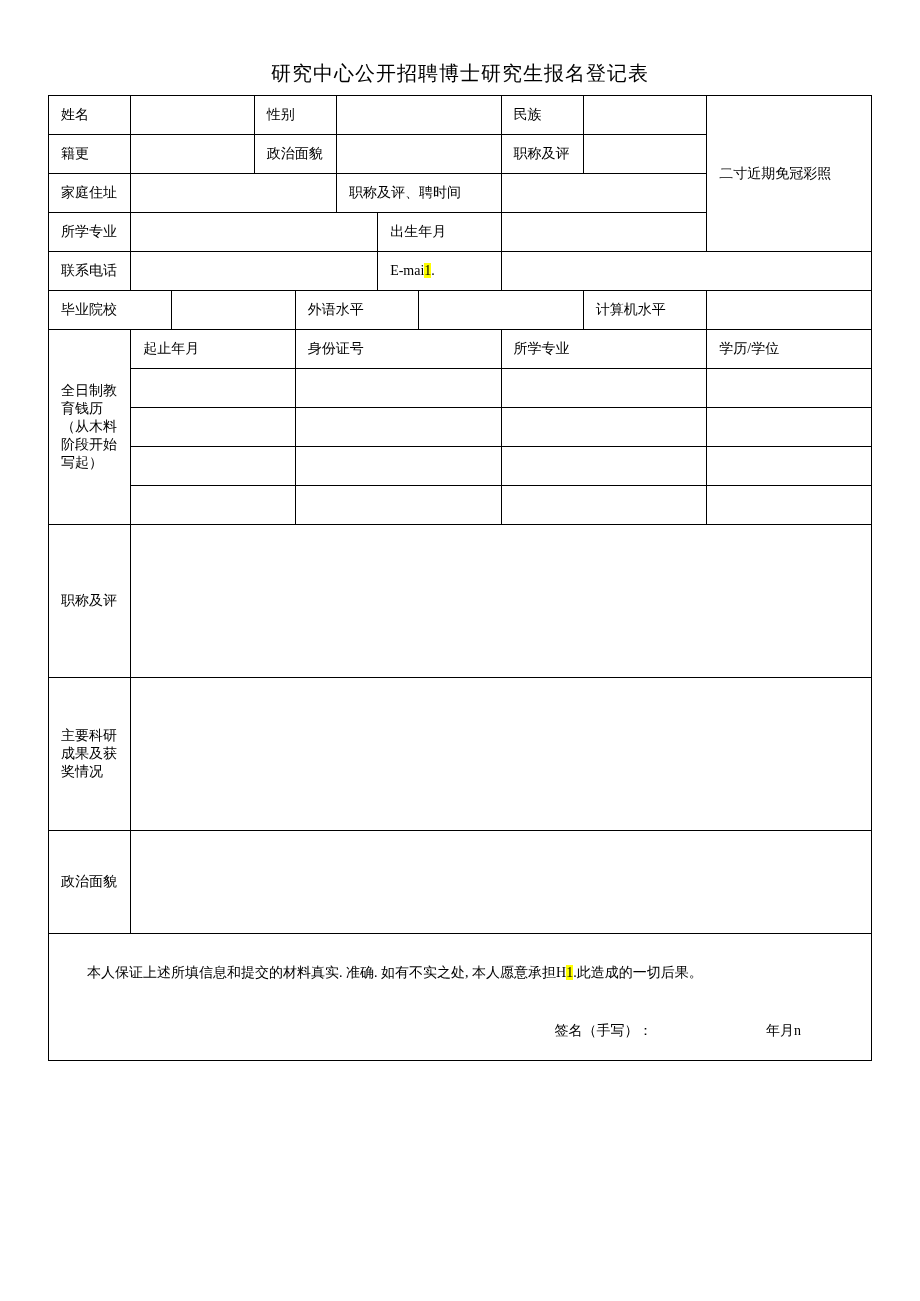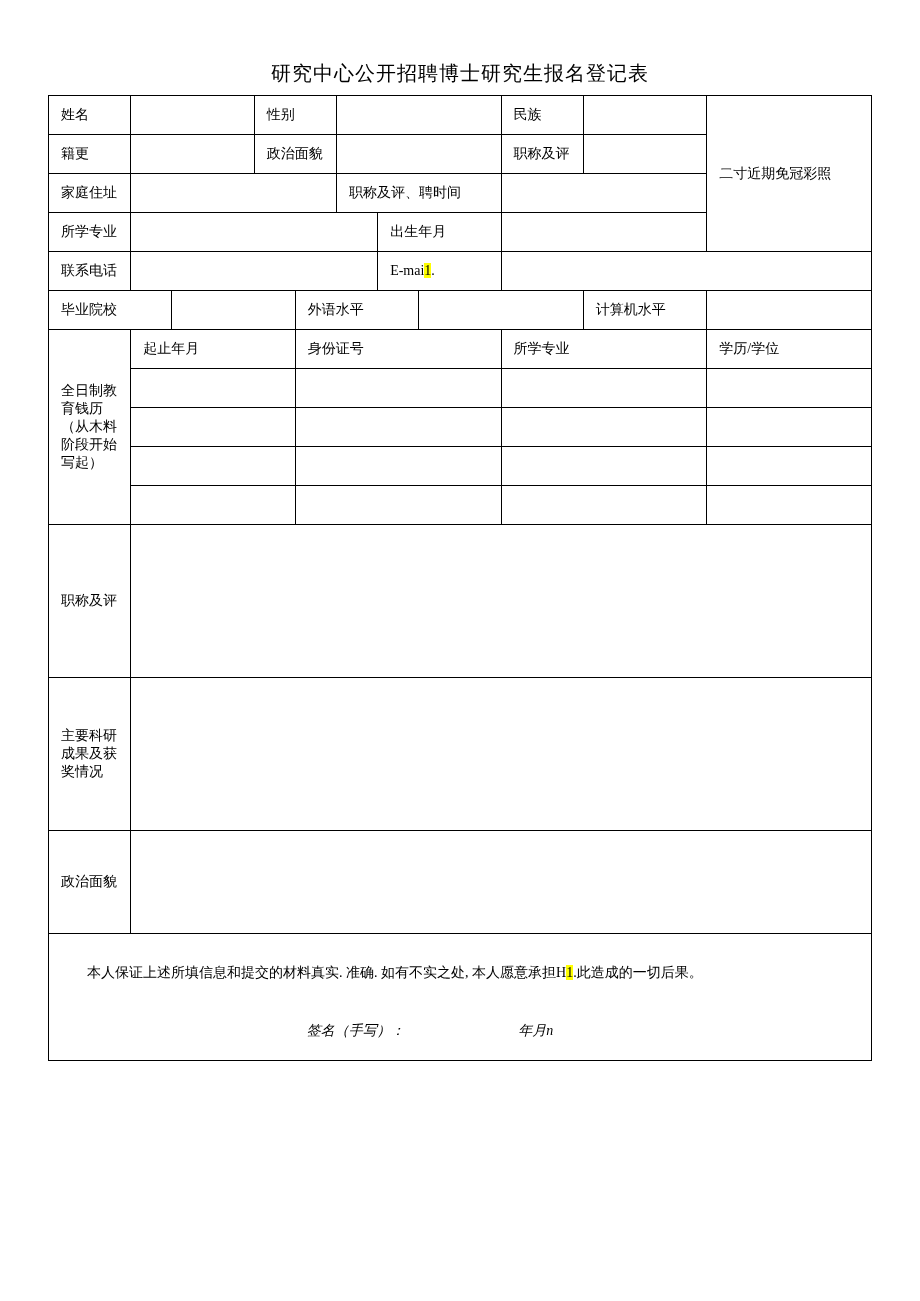--- a/index.html
+++ b/index.html
@@ -27,21 +27,21 @@
     padding: 6px 12px;
     text-align: left;
     vertical-align: middle;
     word-break: break-all;
     height: 26px;
   }
   .tall { height: 140px; }
   .medium { height: 90px; }
   .decl { height: auto; padding: 30px 10px 20px 10px; text-align: left; vertical-align: top; }
   .decl-text { text-indent: 2em; margin-bottom: 40px; }
-  .decl-sign { text-align: center; padding-right: 60px; font-style: italic; }
+  .decl-sign { text-align: right; padding-right: 60px; }
   .hl { background: #ffff00; }
   .decl-sign span.sig { display:inline-block; width:110px;}
 </style>
 </head>
 <body>
 
 <div class="title">研究中心公开招聘博士研究生报名登记表</div>
 
 <table>
   <colgroup>

